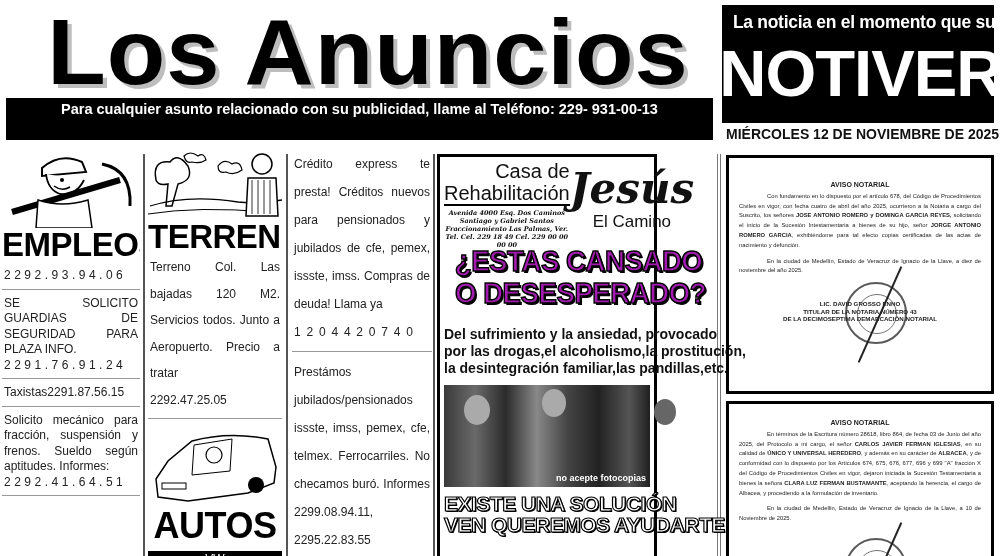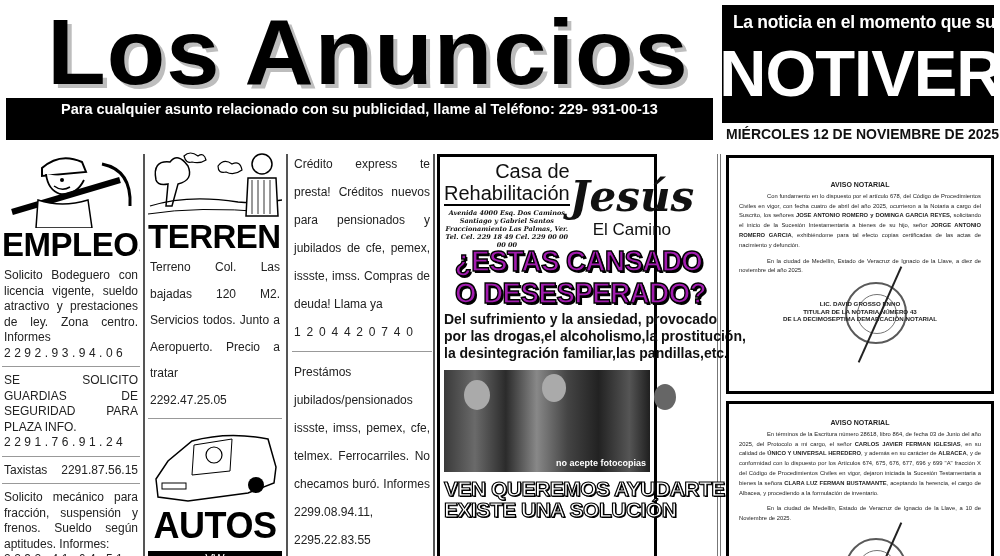--- a/index.html
+++ b/index.html
@@ -40,43 +40,43 @@
   .col-3 { left: 292px; width: 140px; }
   .vrule { position: absolute; top: 154px; bottom: 0; width: 2px; background: #555; }
 
   .section-art { height: 78px; position: relative; }
   .section-title {
     font-family: "Liberation Sans", sans-serif; font-weight: 900; font-size: 33px;
     line-height: 34px; text-align: center; letter-spacing: -0.5px; color: #000;
   }
   .ad { font-size: 12px; line-height: 15.5px; color: #222; padding: 6px 2px 5px 2px; text-align: justify; border-bottom: 1px solid #999; }
   .ad .phone { letter-spacing: 3.5px; display: block; white-space: nowrap; }
-  .ad.row { display: flex; justify-content: space-between; }
+  .ad.row { display: flex; }
   .ad.spaced { line-height: 26.5px; }
   .ad.spaced-sm { line-height: 28px; }
 
   .vw-bar { background: #000; color: #fff; font-size: 12px; text-align: center; height: 17px; line-height: 17px; margin: 8px 0 0 0; }
 
   
   .rehab { position: absolute; left: 437px; top: 154px; width: 220px; height: 402px; border: 3px solid #000; border-bottom: none; padding: 4px; }
   .rehab-head { display: flex; height: 80px; }
   .rehab-left { width: 155px; text-align: right; }
   .rehab-casa { font-size: 20px; line-height: 21px; color: #111; }
   .rehab-name { font-size: 20px; line-height: 22px; border-bottom: 2px solid #000; display: inline-block; margin-bottom: 3px; }
   .rehab-addr { font-size: 6.5px; line-height: 8px; font-style: italic; font-family: "DejaVu Serif", serif; font-weight: bold; text-align: center; }
   .rehab-right { flex: 1; text-align: center; position: relative; }
-  .rehab-jesus { font-family: "DejaVu Serif", serif; font-size: 42px; font-weight: bold; font-style: italic; line-height: 48px; margin-top: 12px; }
+  .rehab-jesus { font-family: "DejaVu Serif", serif; font-size: 42px; font-weight: bold; font-style: italic; line-height: 48px; margin-top: 4px; }
   .rehab-camino { font-size: 17px; line-height: 18px; }
   .rehab-question {
     text-align: center; font-weight: 900; font-size: 30px; line-height: 32px;
     color: #a21caf; -webkit-text-stroke: 1.5px #000; text-shadow: 0 0 0 #000, 2px 2px 0 #000;
     letter-spacing: -0.5px; margin-top: 4px; white-space: nowrap;
   }
   .rehab-question .inner { display: inline-block; transform: scaleX(0.92); }
-  .rehab-body { text-align: left; font-weight: bold; font-size: 14px; line-height: 17px; margin-top: 2px; white-space: nowrap; }
+  .rehab-body { text-align: left; font-weight: bold; font-size: 14px; line-height: 17px; margin-top: 17px; white-space: nowrap; }
   .rehab-photo {
     margin-top: 8px; height: 102px; position: relative;
     background: linear-gradient(90deg, #3a3a3a 0%, #6a6a6a 15%, #2b2b2b 30%, #888 45%, #444 60%, #222 75%, #555 90%, #1f1f1f 100%);
   }
   .rehab-photo .fig { position: absolute; border-radius: 50%; background: #aaa; }
   .rehab-photo .note { position: absolute; right: 4px; bottom: 4px; color: #fff; font-size: 9px; font-weight: bold; }
   .rehab-solution {
     text-align: center; font-weight: 900; font-size: 21px; line-height: 21px; margin-top: 6px;
     color: #fff; -webkit-text-stroke: 1.2px #000; text-shadow: 1px 1px 0 #000; letter-spacing: -0.5px; white-space: nowrap;
   }
@@ -122,21 +122,20 @@
       <circle cx="60" cy="30" r="2" fill="#000"></circle>
       <path d="M52 36 Q60 42 68 37" fill="none" stroke="#000" stroke-width="1.5"></path>
       <path d="M10 62 L118 30" stroke="#000" stroke-width="6"></path>
       <path d="M100 14 Q130 20 128 56" fill="none" stroke="#000" stroke-width="3"></path>
       <path d="M36 50 Q60 58 86 50 L90 78 L34 78 Z" fill="#fff" stroke="#000" stroke-width="1.5"></path>
     </svg>
   </div>
   <div class="section-title">EMPLEOS</div>
 
   <div class="ad">
-    <span>Solicito Bodeguero con licencia vigente, sueldo atractivo y prestaciones de ley. Zona centro. Informes</span>
     <span class="phone">2292.93.94.06</span>
   </div>
   <div class="ad">
     <span>SE SOLICITO GUARDIAS DE SEGURIDAD PARA PLAZA INFO.</span>
     <span class="phone">2291.76.91.24</span>
   </div>
   <div class="ad row">
     <span>Taxistas</span>
     <span>2291.87.56.15</span>
   </div>
@@ -214,22 +213,22 @@
     <div>por las drogas,el alcoholismo,la prostitución,</div>
     <div>la desintegración familiar,las pandillas,etc.</div>
   </div>
   <div class="rehab-photo">
     <div class="fig" style="left:20px; top:10px; width:26px; height:30px;"></div>
     <div class="fig" style="left:98px; top:4px; width:24px; height:28px;"></div>
     <div class="fig" style="left:210px; top:14px; width:22px; height:26px; background:#666"></div>
     <span class="note">no acepte fotocopias</span>
   </div>
   <div class="rehab-solution">
+    <div>EXISTE UNA SOLUCIÓN</div>
     <div>VEN QUEREMOS AYUDARTE</div>
-    <div>EXISTE UNA SOLUCIÓN</div>
   </div>
 </div>
 
 <div class="notice notice-1">
   <div class="notice-title">AVISO NOTARIAL</div>
   <p><span>Con fundamento en lo dispuesto por el artículo 678, del Código de Procedimientos Civiles en vigor, con fecha cuatro de abril del año 2025, ocurrieron a la Notaria a cargo del Suscrito, los señores </span><b>JOSE ANTONIO ROMERO y DOMINGA GARCIA REYES,</b><span> solicitando el inicio de la Sucesión Intestamentaria a bienes de su hijo, señor </span><b>JORGE ANTONIO ROMERO GARCIA</b><span>, exhibiéndome para tal efecto copias certificadas de las actas de nacimiento y defunción.</span></p>
   <p>En la ciudad de Medellín, Estado de Veracruz de Ignacio de la Llave, a diez de noviembre del año 2025.</p>
   <div class="signature">
     <div class="seal"></div>
     <div class="sign-stroke"></div>

